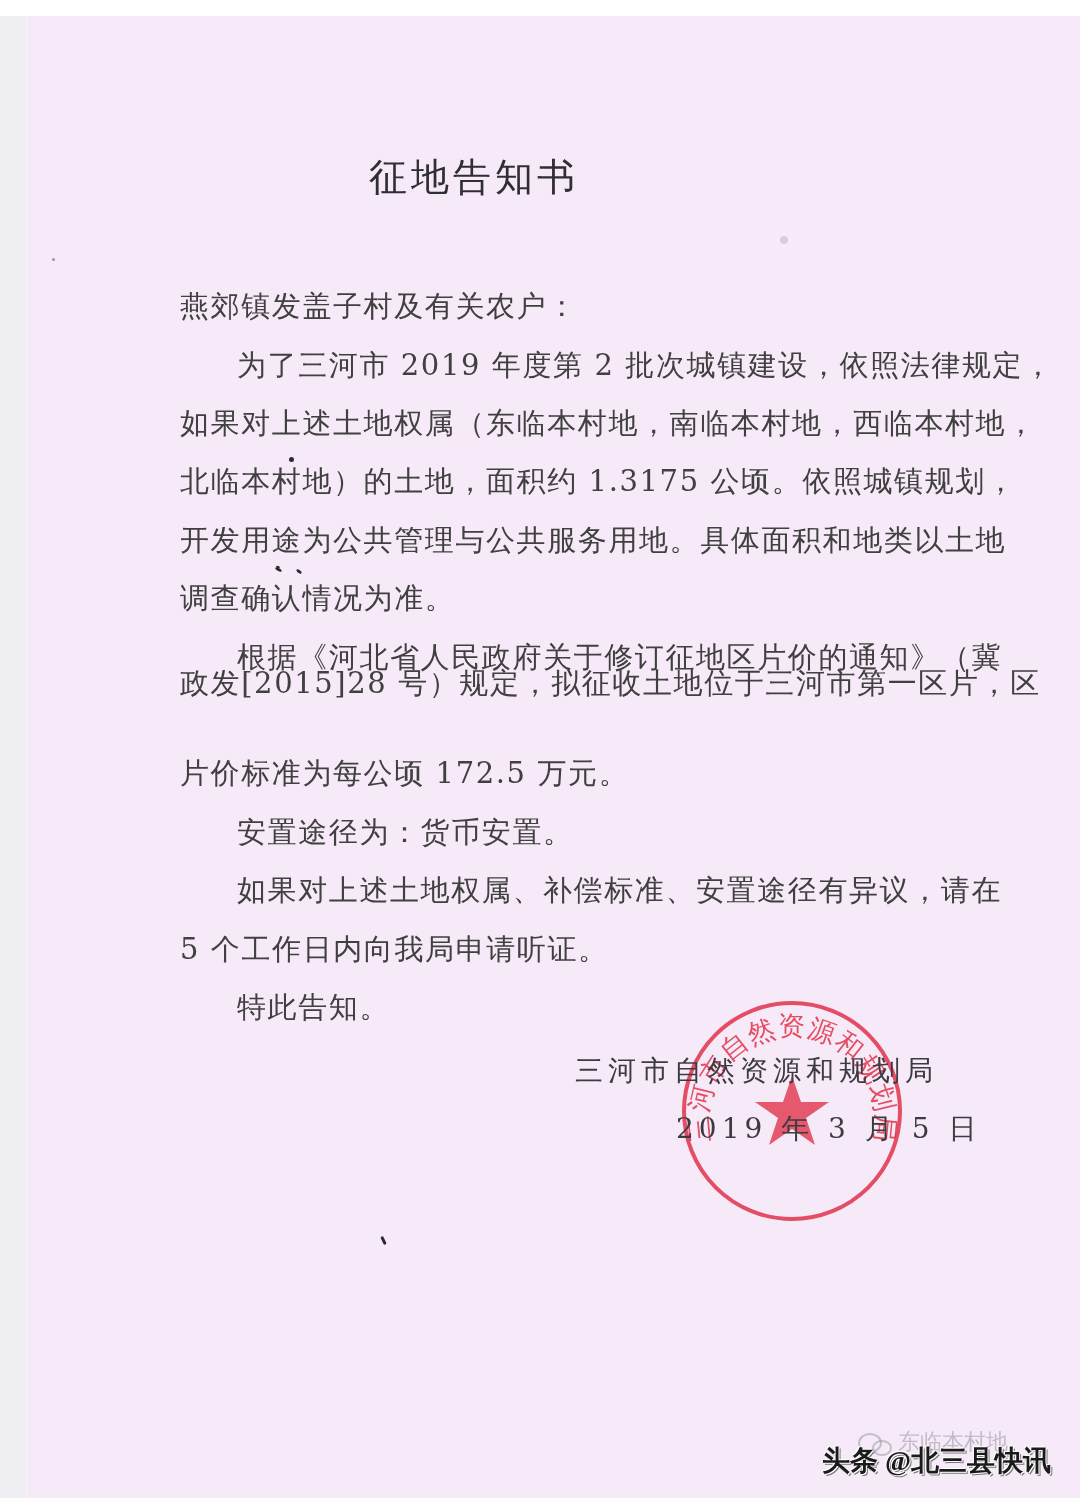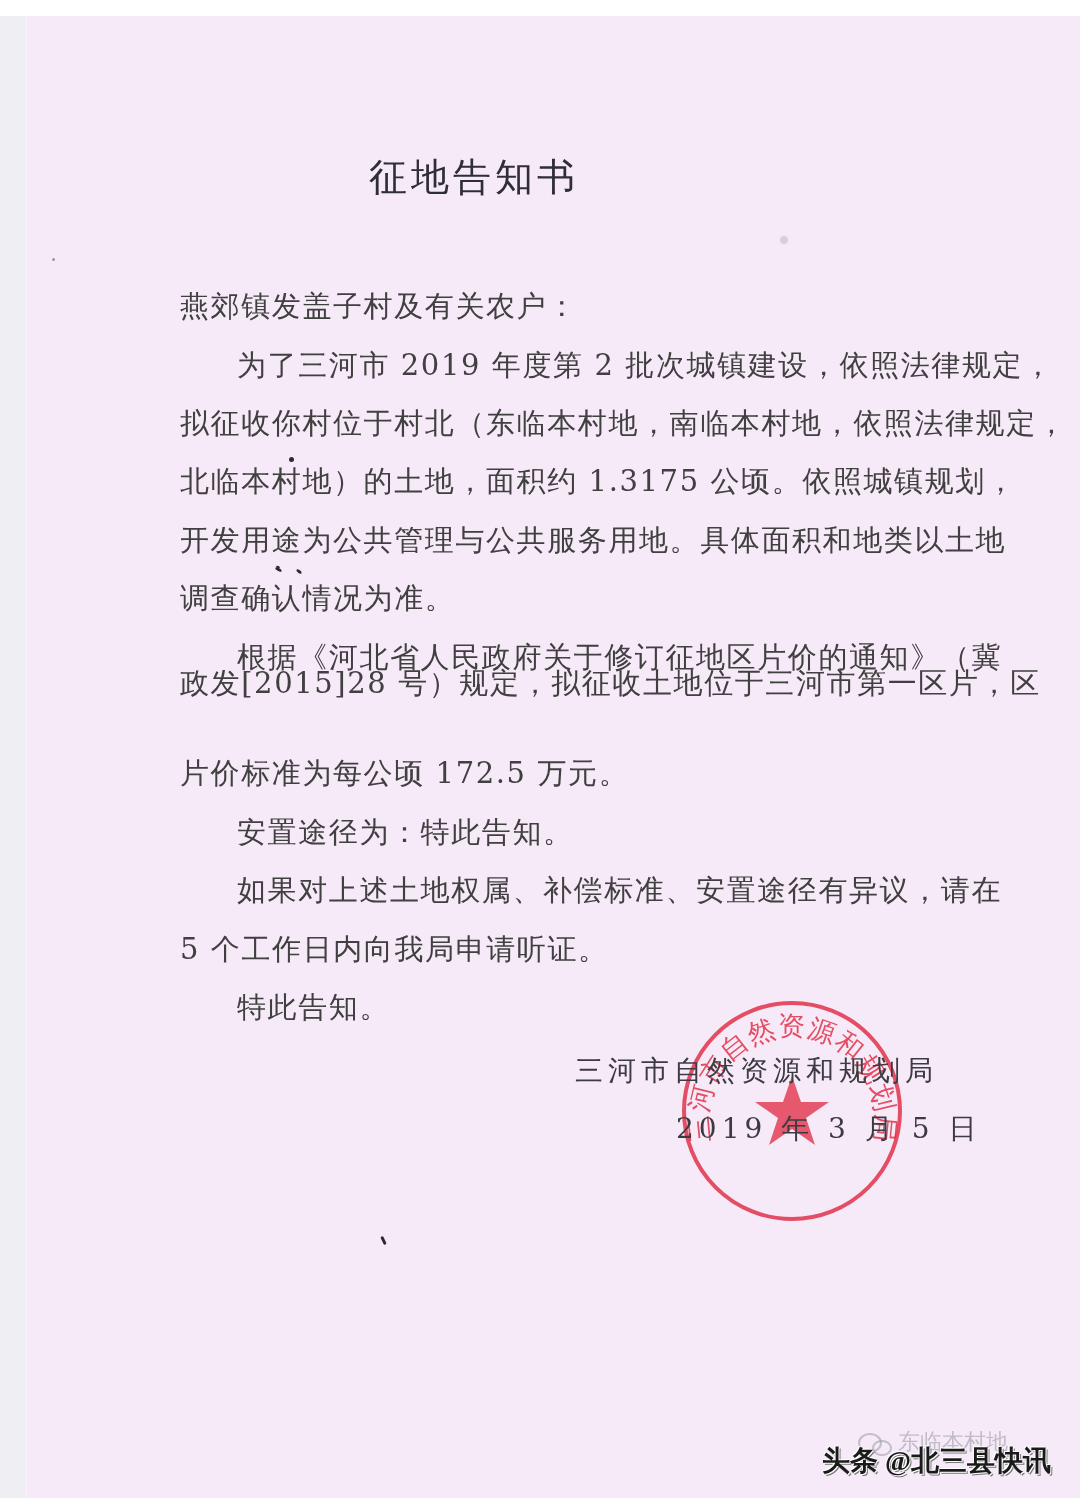--- a/index.html
+++ b/index.html
@@ -51,28 +51,28 @@
 <body>
 
 <div class="scan-margin"></div>
 <div class="paper"></div>
 
 <div class="title">征地告知书</div>
 
 <div class="line" style="top:287px">燕郊镇发盖子村及有关农户：</div>
 
 <div class="line indent" style="top:346px">为了三河市 2019 年度第 2 批次城镇建设，依照法律规定，</div>
-<div class="line" style="top:404px">拟征收你村位于村北（东临本村地，南临本村地，依照法律规定，</div>
+<div class="line" style="top:404px">如果对上述土地权属（东临本村地，南临本村地，西临本村地，</div>
 <div class="line" style="top:462px">北临本村地）的土地，面积约 1.3175 公顷。依照城镇规划，</div>
 <div class="line" style="top:521px">开发用途为公共管理与公共服务用地。具体面积和地类以土地</div>
 <div class="line" style="top:579px">调查确认情况为准。</div>
 <div class="line indent" style="top:638px">根据《河北省人民政府关于修订征地区片价的通知》（冀</div>
 <div class="line" style="top:664px">政发[2015]28 号）规定，拟征收土地位于三河市第一区片，区</div>
 <div class="line" style="top:754px">片价标准为每公顷 172.5 万元。</div>
-<div class="line indent" style="top:813px">安置途径为：特此告知。</div>
+<div class="line indent" style="top:813px">安置途径为：货币安置。</div>
 <div class="line indent" style="top:871px">如果对上述土地权属、补偿标准、安置途径有异议，请在</div>
 <div class="line" style="top:930px">5 个工作日内向我局申请听证。</div>
 <div class="line indent" style="top:988px">特此告知。</div>
 
 <div class="speck" style="left:289px;top:457px;width:5px;height:5px"></div>
 <div class="speck" style="left:276px;top:566px;width:4px;height:2px;transform:rotate(25deg)"></div>
 <div class="speck" style="left:275px;top:568px;width:7px;height:3px;transform:rotate(30deg)"></div>
 <div class="speck" style="left:296px;top:570px;width:6px;height:3px;transform:rotate(35deg)"></div>
 <div class="speck" style="left:382px;top:1236px;width:3px;height:9px;transform:rotate(-25deg);border-radius:2px"></div>
 <div class="speck" style="left:52px;top:258px;width:3px;height:3px;background:#9a98a0"></div>

